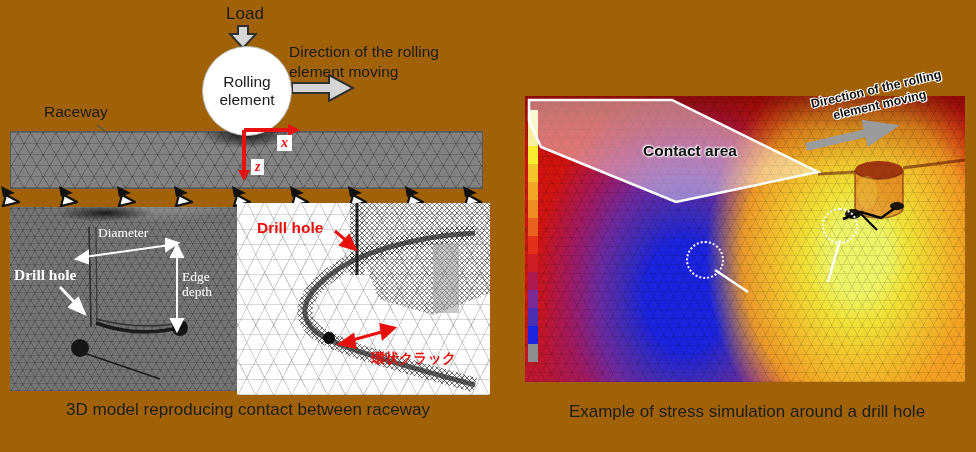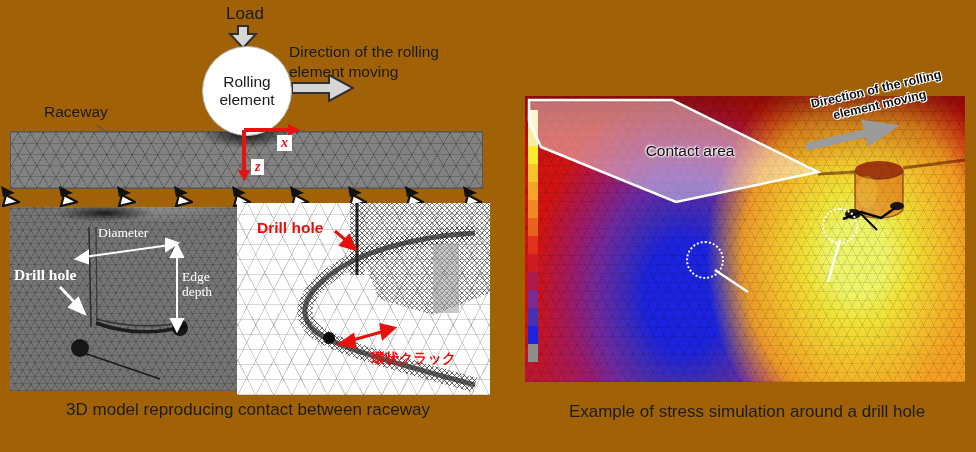--- a/index.html
+++ b/index.html
@@ -72,21 +72,21 @@
       repeating-linear-gradient(0deg, rgba(0,0,0,.10) 0 1px, transparent 1px 9px),
       repeating-linear-gradient(62deg, rgba(0,0,0,.10) 0 1px, transparent 1px 9px),
       repeating-linear-gradient(-62deg, rgba(0,0,0,.10) 0 1px, transparent 1px 9px);}
   .colorbar{position:absolute;left:3px;top:14px;width:10px;z-index:2;}
   .cb-seg{width:10px;height:18px;}
   .stress-overlay{position:absolute;inset:0;z-index:3;}
   .dotted-circle{position:absolute;border:2px dotted #fff;border-radius:50%;z-index:4;}
   .dc-left{left:161px;top:145px;width:34px;height:34px;}
   .dc-right{left:297px;top:112px;width:32px;height:32px;}
   .contact-label{position:absolute;left:70px;top:46px;width:190px;text-align:center;z-index:5;
-    font-size:15.5px;font-weight:normal;color:#111;
+    font-size:15.5px;font-weight:bold;color:#111;
     text-shadow:0 0 3px #fff,1px 1px 2px #fff,-1px -1px 2px #fff;}
   .higher-label{position:absolute;left:203px;top:188px;width:130px;z-index:5;
     font-size:15.5px;font-weight:bold;color:#fff;
     text-shadow:-1.5px 0 #000,1.5px 0 #000,0 -1.5px #000,0 1.5px #000,1px 1px #000,-1px -1px #000;}
   .dir2-text{position:absolute;left:248px;top:-14px;width:210px;z-index:6;text-align:center;
     font-size:12.5px;font-weight:bold;line-height:1.25;color:#111;
     transform:rotate(-13deg);
     text-shadow:-1px 0 #fff,1px 0 #fff,0 -1px #fff,0 1px #fff,1px 1px #fff,-1px -1px #fff;}
   .dir2-arrow{position:absolute;left:278px;top:22px;z-index:6;transform:rotate(-13deg);}
 </style>

